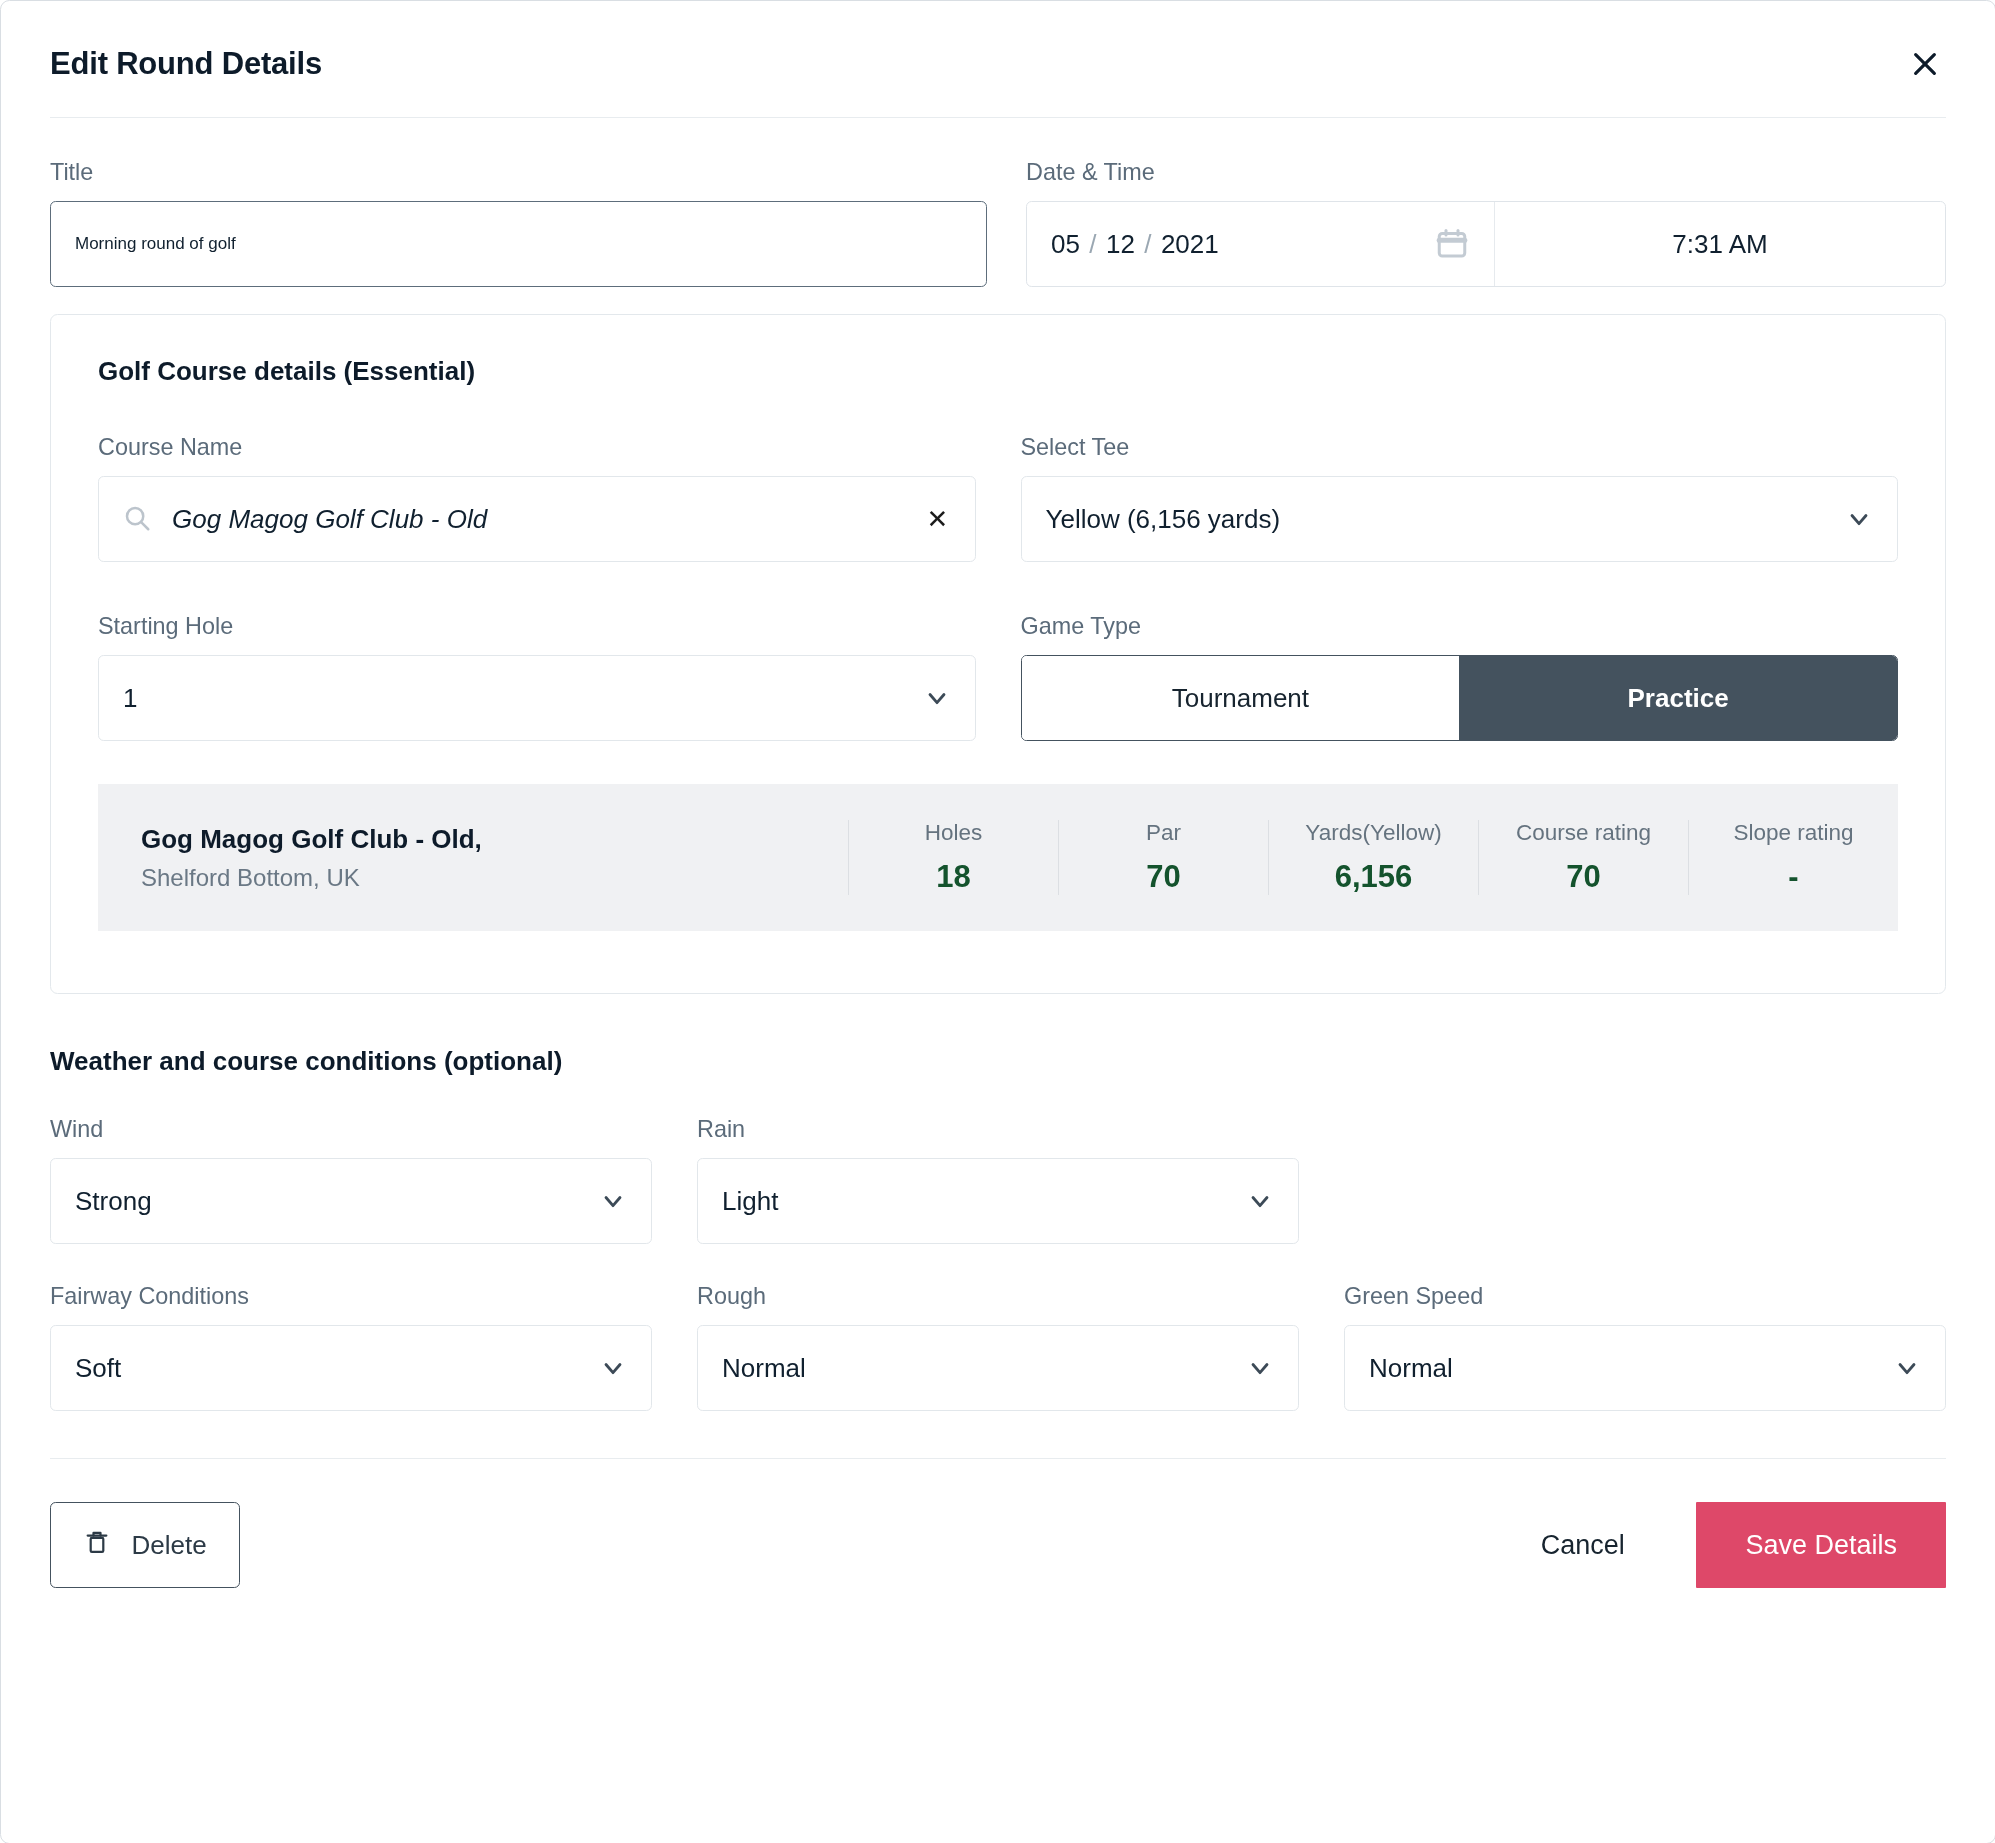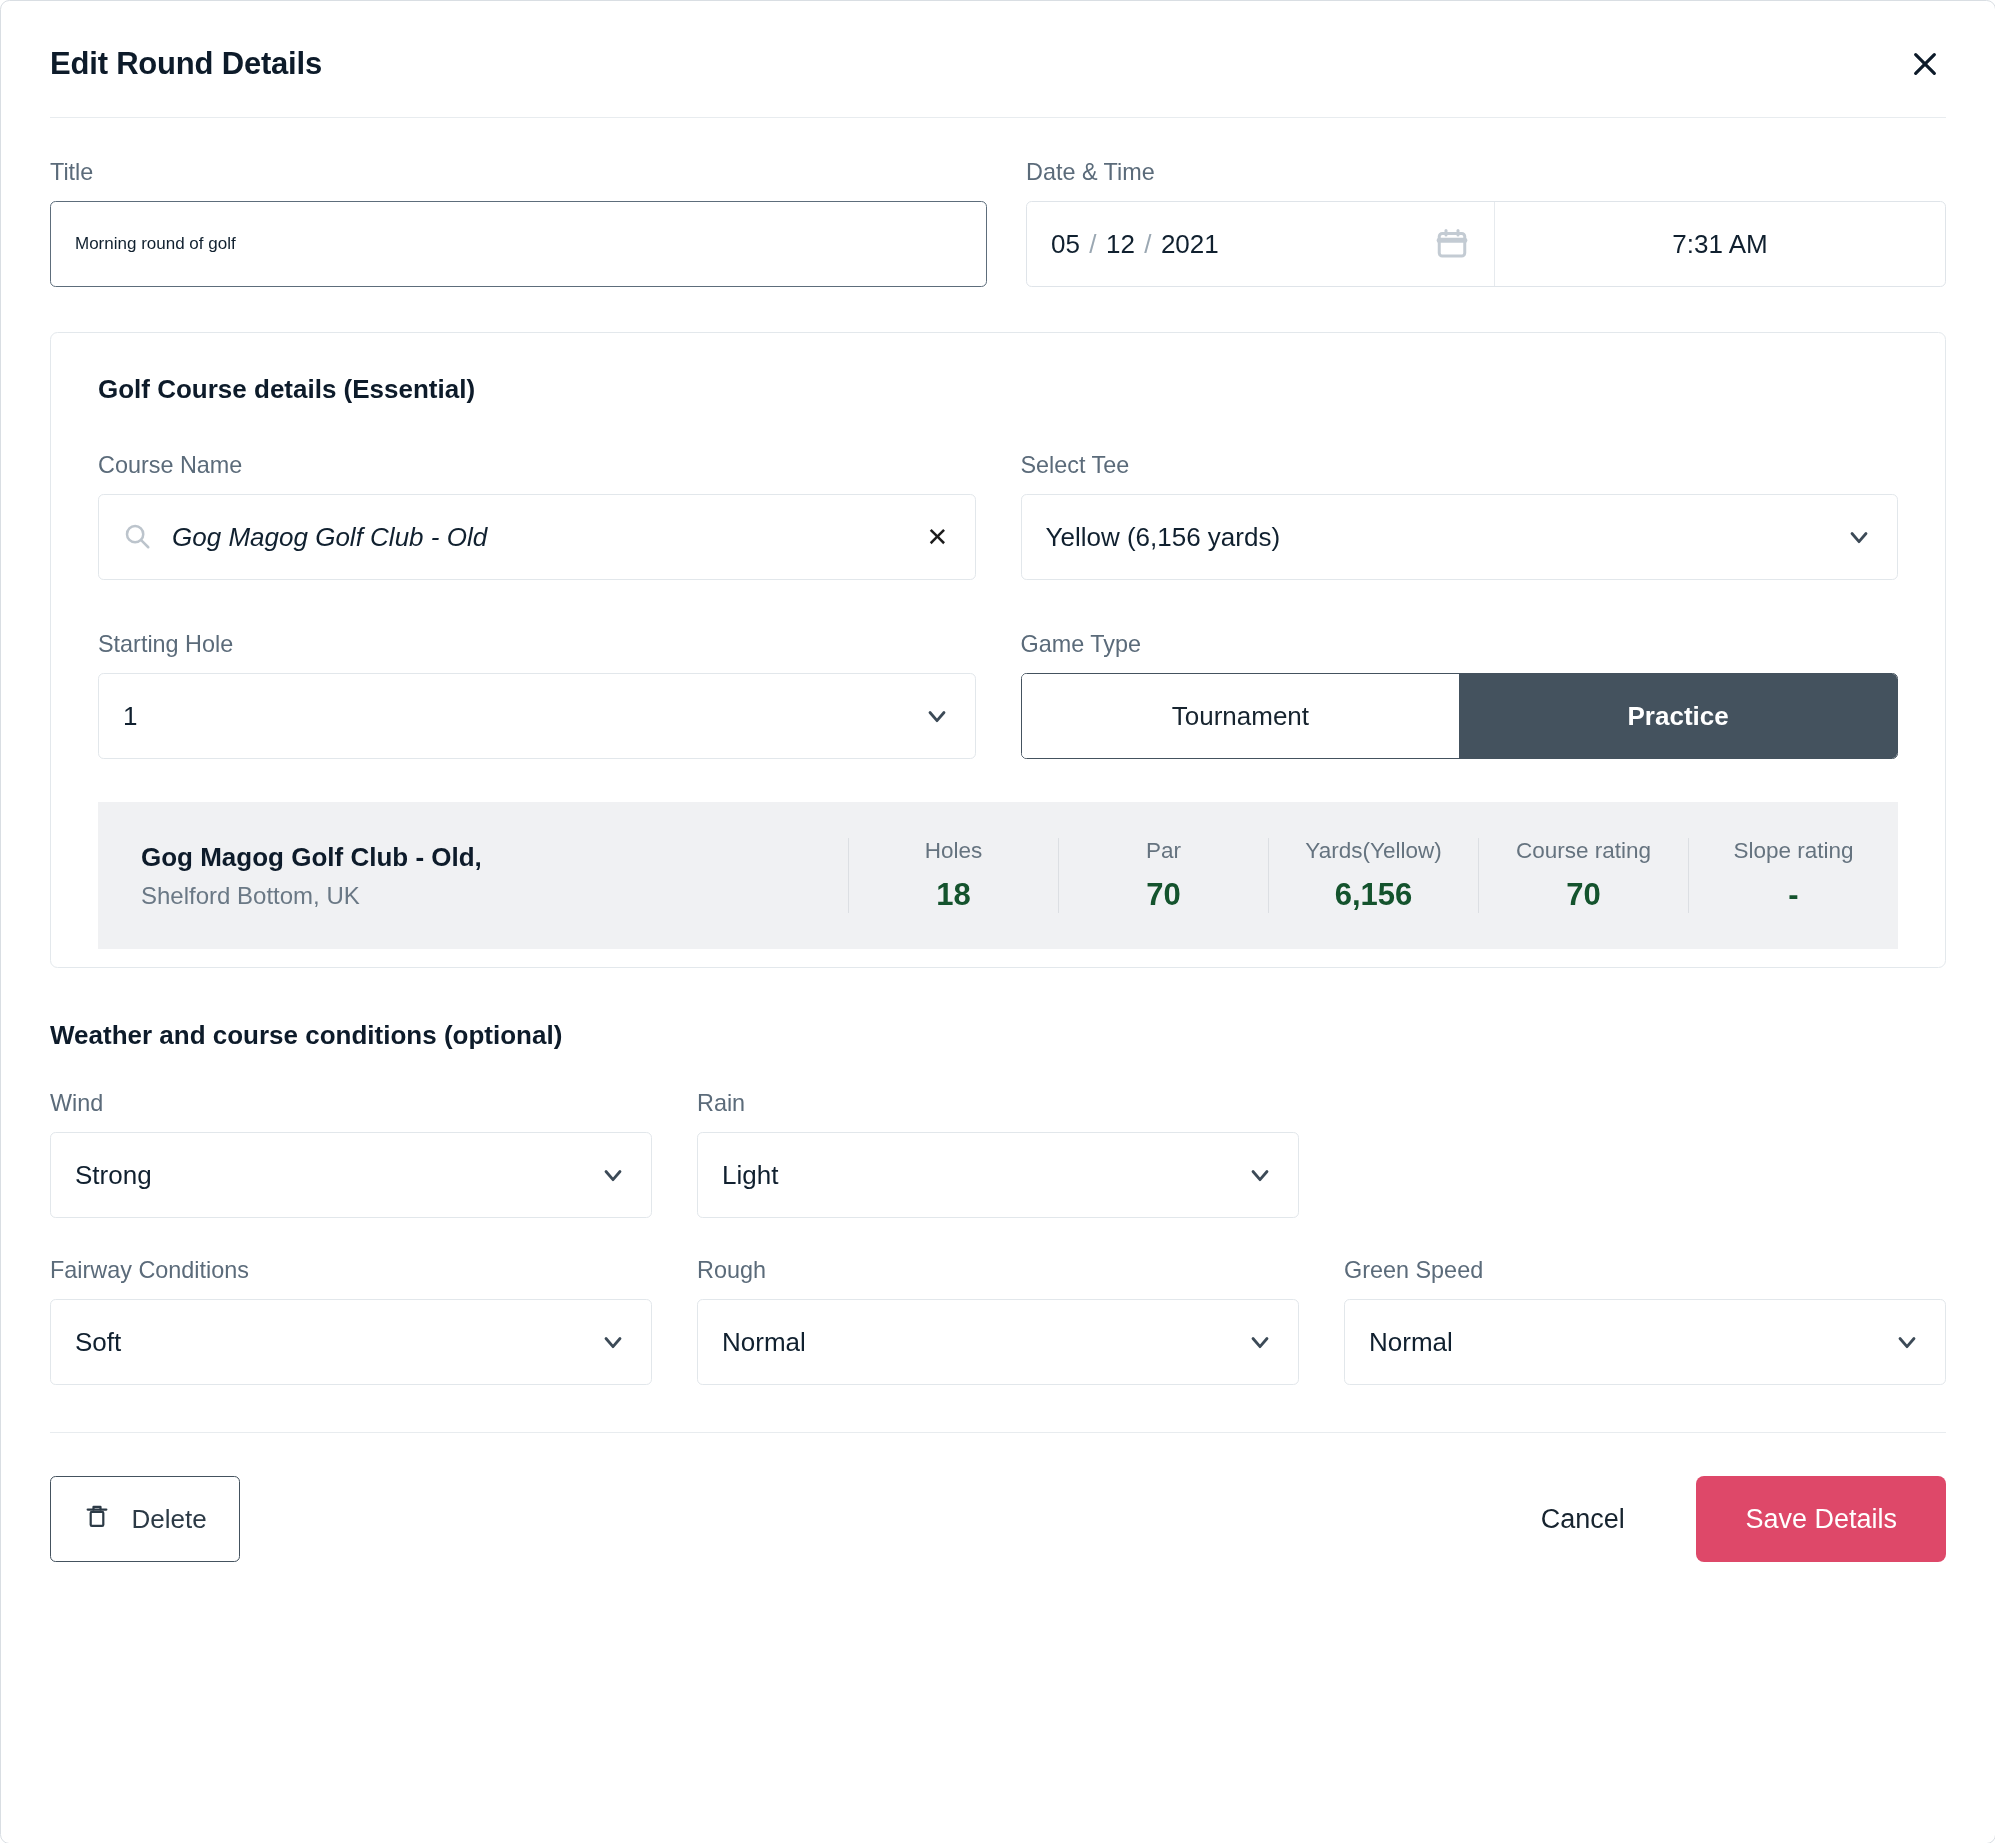--- a/index.html
+++ b/index.html
@@ -115,24 +115,24 @@
     flex: 1;
     display: flex;
     align-items: center;
     justify-content: center;
     font-size: 26px;
     color: #10202f;
   }
 
   
   .course-card {
-    margin-top: 45px;
+    margin-top: 27px;
     border: 1.9px solid #e3e8ec;
     border-radius: 7.5px;
-    padding: 41px 47px 18px 47px;
+    padding: 41px 47px 62px 47px;
   }
   .card-heading {
     font-size: 26px;
     font-weight: bold;
     color: #0d1b2a;
     margin-bottom: 47px;
   }
   .two-col {
     display: flex;
     gap: 45px;
@@ -298,21 +298,21 @@
     font-size: 27px;
     color: #17242f;
     cursor: pointer;
     padding: 0 20.6px;
     font-family: "Liberation Sans", sans-serif;
   }
   .btn-save {
     height: 86px;
     padding: 0 49px;
     border: none;
-    border-radius: 8px;
+    border-radius: 1px;
     font-size: 27px;
     color: #ffffff;
     cursor: pointer;
     font-family: "Liberation Sans", sans-serif;
   }
 </style>
 </head>
 <body>
 
 <div class="modal">

